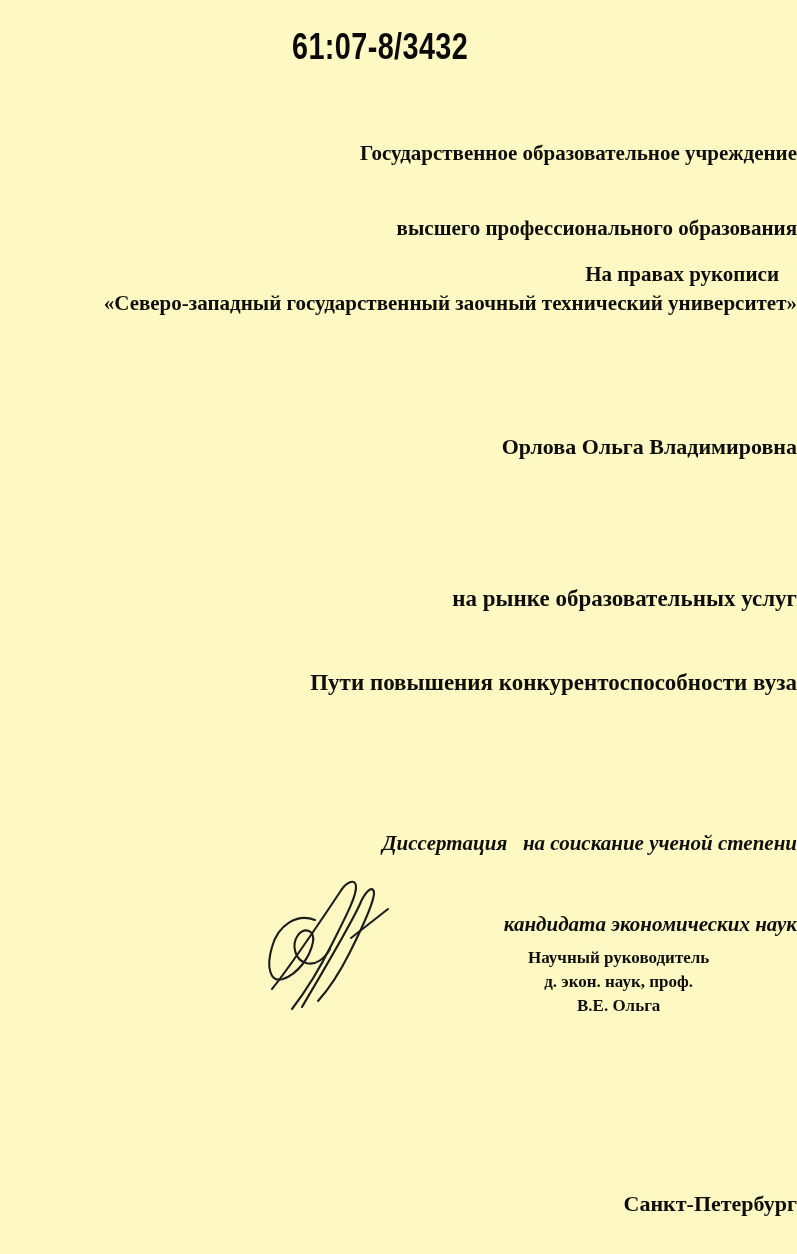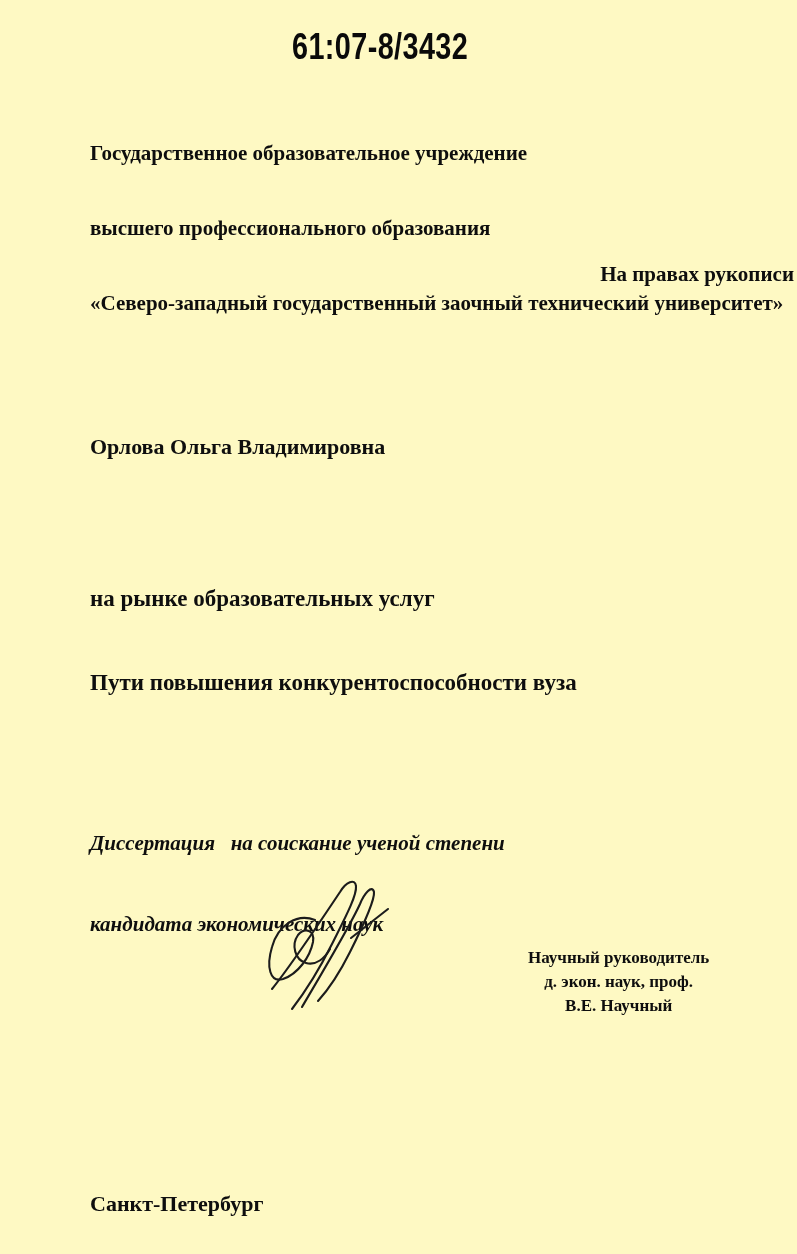--- a/index.html
+++ b/index.html
@@ -16,21 +16,21 @@
     overflow: hidden;
     color: #0e0e0e;
     font-family: "Liberation Serif", "DejaVu Serif", serif;
     font-weight: bold;
   }
   
   .centered {
     position: absolute;
     left: 90px;
     right: 0;
-    text-align: left;
+    text-align: right;
     white-space: pre-wrap;
   }
   .catalog-number {
     position: absolute;
     left: 292px;
     top: 26px;
     font-family: "Liberation Sans", "DejaVu Sans", sans-serif;
     font-weight: bold;
     font-size: 36px;
     letter-spacing: 0.5px;
@@ -39,21 +39,21 @@
     transform-origin: left top;
     color: #0a0a0a;
   }
   .institution {
     top: 91px;
     font-size: 21px;
     line-height: 25px;
   }
   .manuscript-note {
     position: absolute;
-    right: 3px;
+    right: 18px;
     top: 262px;
     font-size: 21px;
     white-space: nowrap;
   }
   .author {
     top: 434px;
     font-size: 22px;
   }
   .work-title {
     top: 529px;
@@ -135,21 +135,21 @@
 
       <path d="M 49,139 C 63,115 96,60 107,36 C 111,26 119,16 121,24 C 122,33 109,60 97,84 C 87,104 75,122 65,133"></path>
 
       <path d="M 98,70 L 135,41"></path>
     </svg>
   </div>
 
   <div class="supervisor">
     <span class="line">Научный руководитель</span>
     <span class="line">д. экон. наук, проф.</span>
-    <span class="line">В.Е. Научный</span>
+    <span class="line">В.Е. Ольга</span>
   </div>
 
   <div class="centered city-year">
     <span class="line">Санкт-Петербург</span>
     
   </div>
 
 </div>
 
 </body></html>

